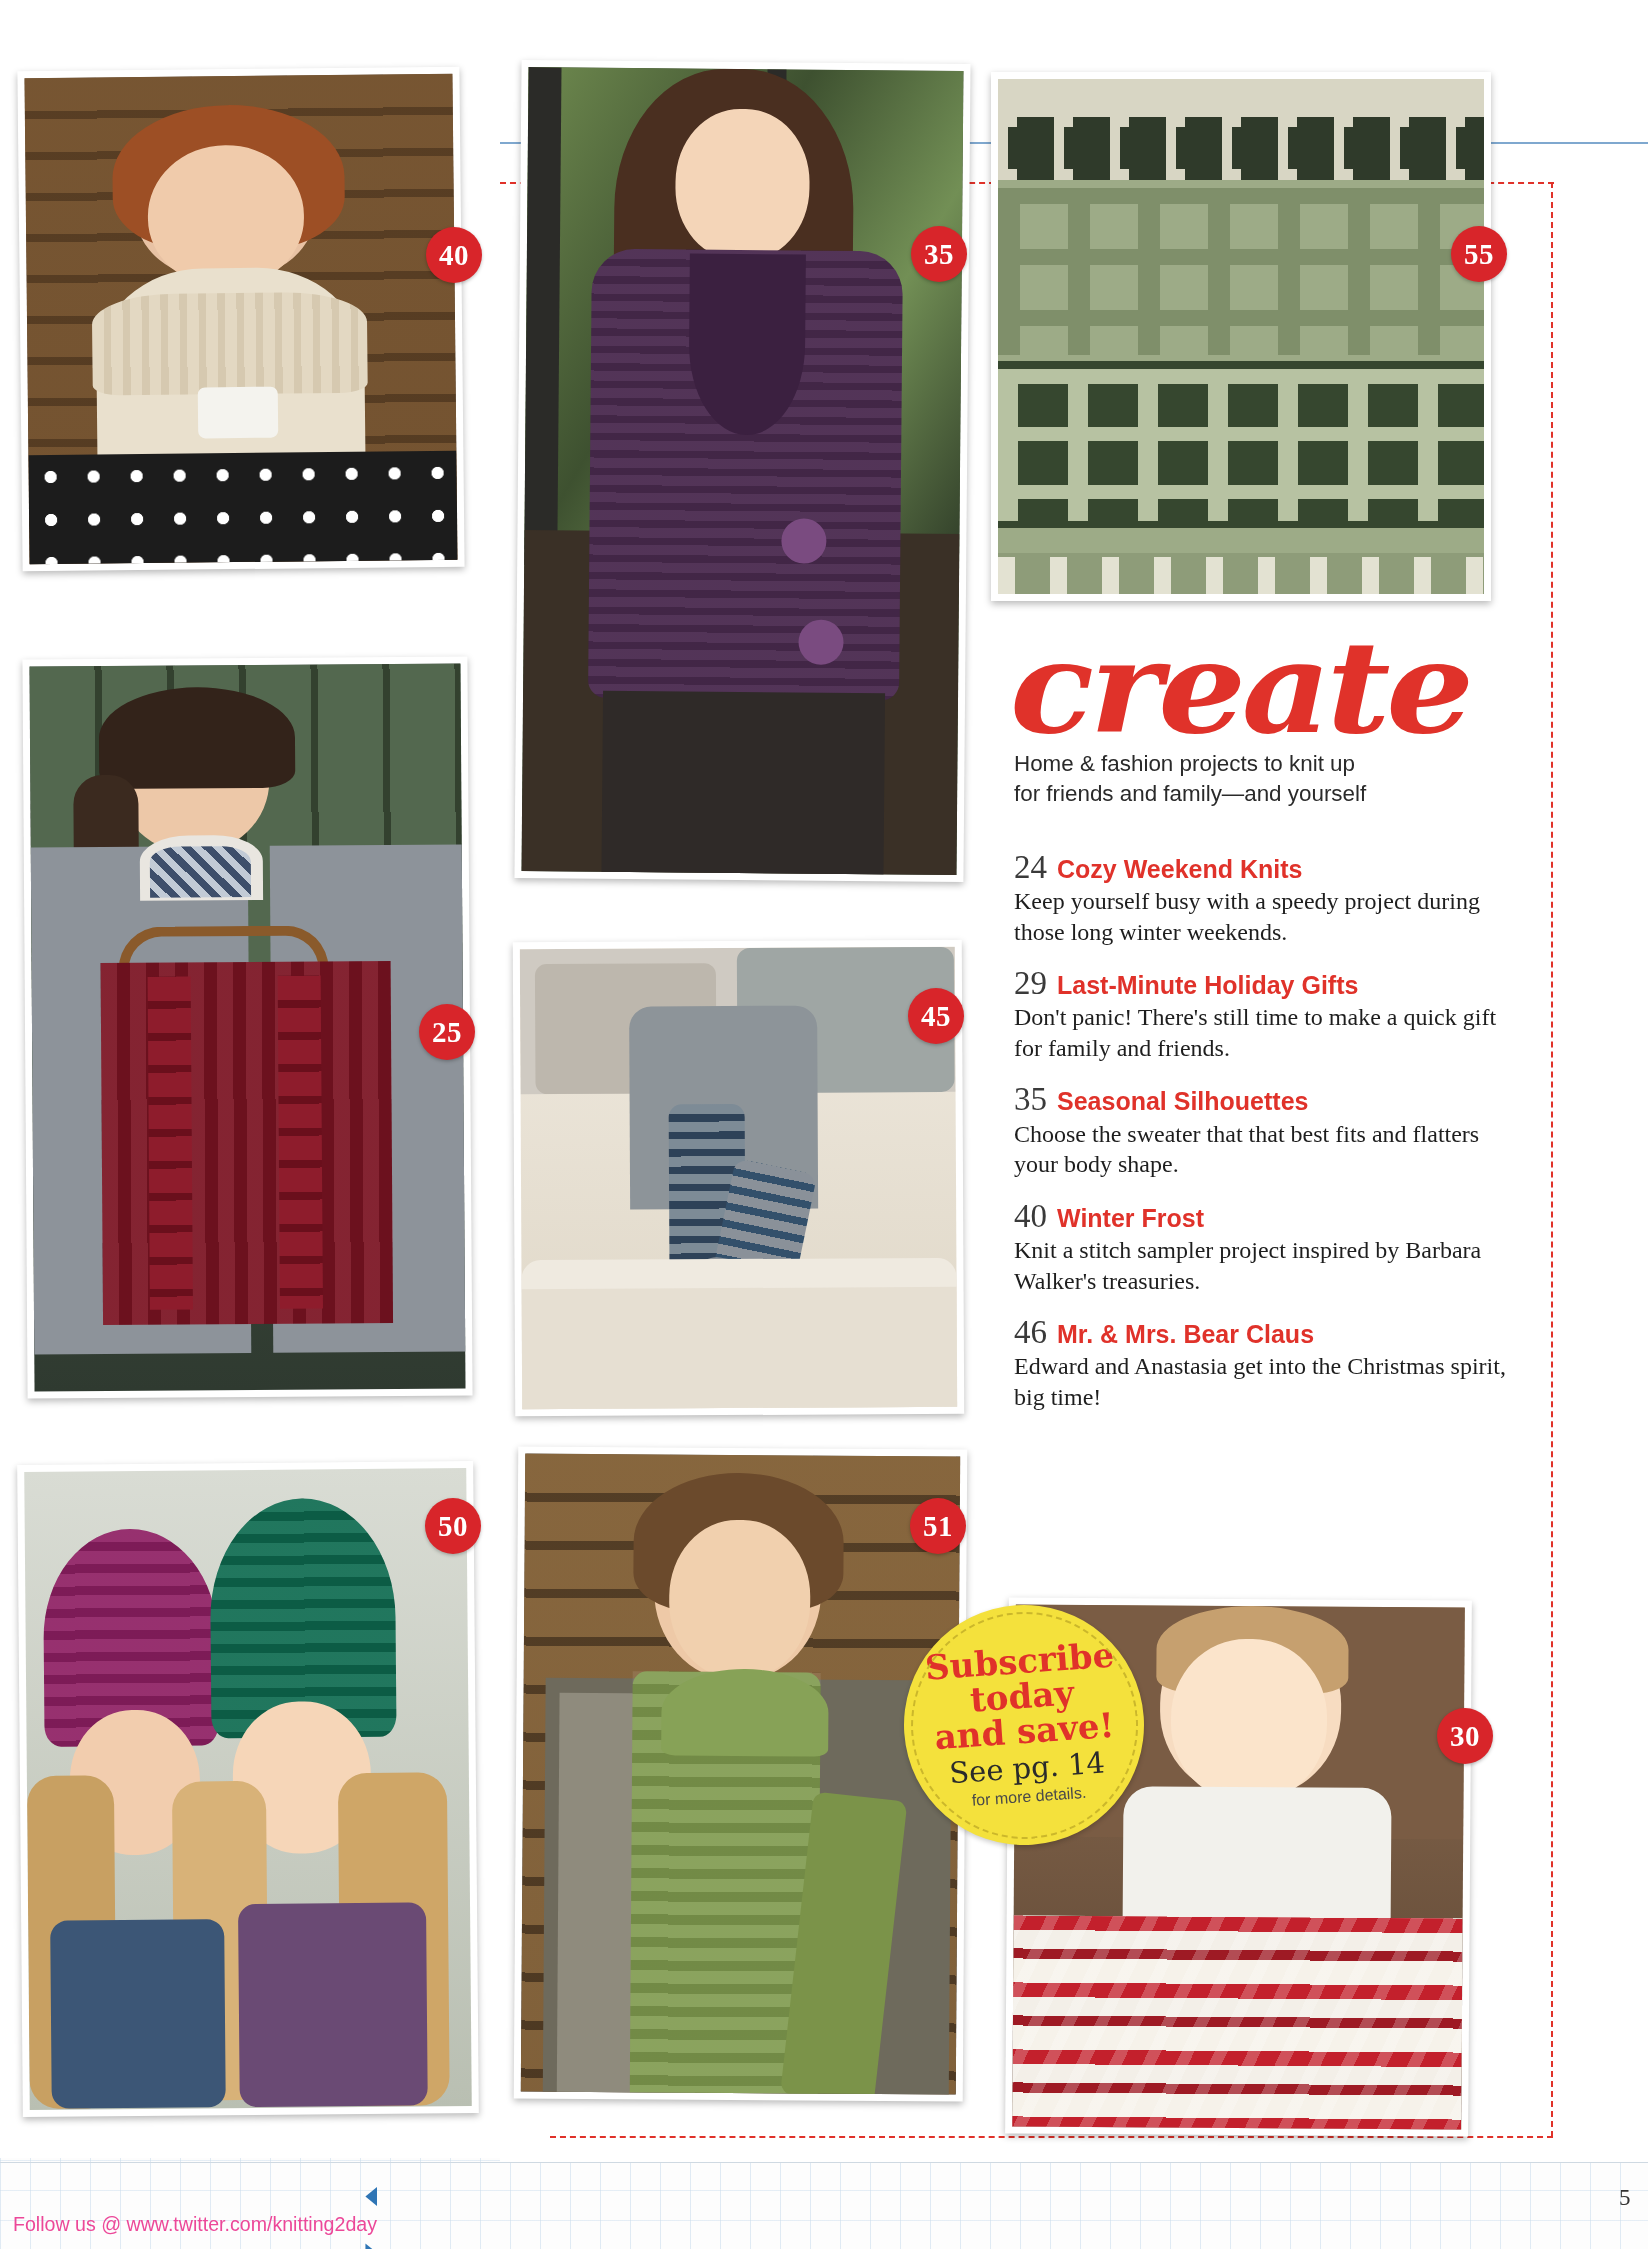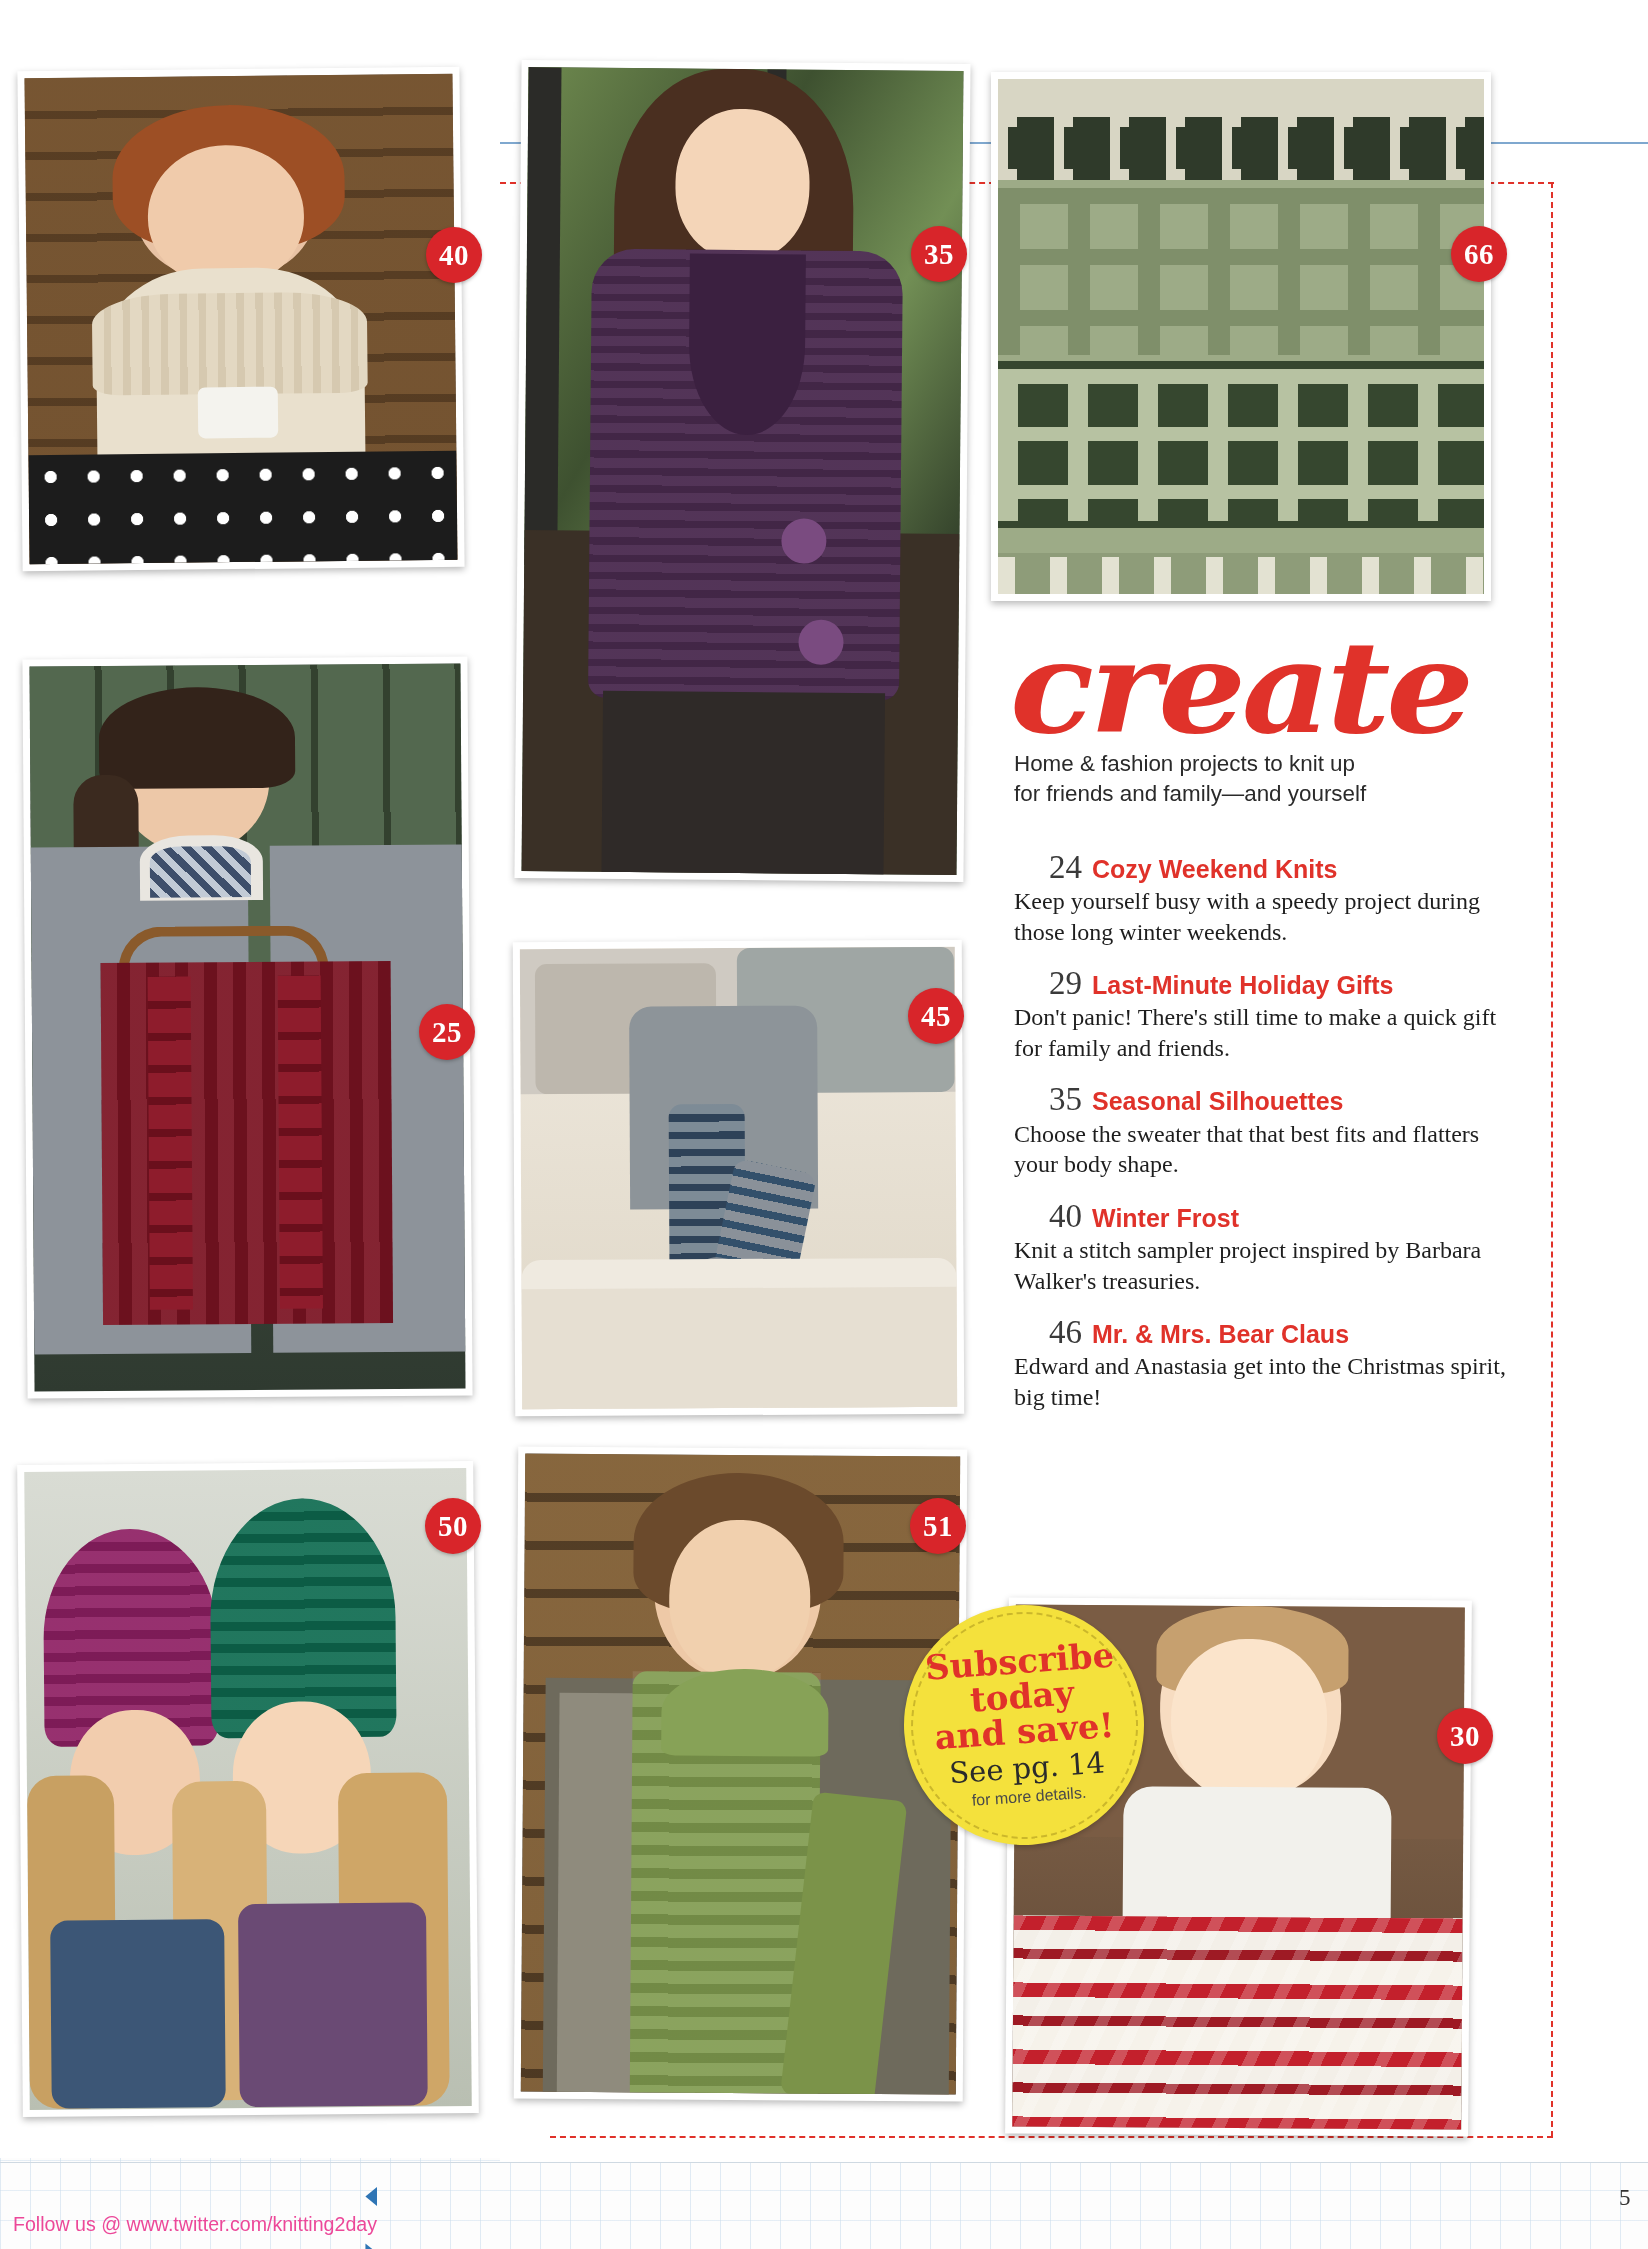--- a/index.html
+++ b/index.html
@@ -87,21 +87,20 @@
   .toc-item { margin-bottom:19.6px; }
   .toc-head {
     display:flex; align-items:baseline; gap:10px;
     margin-bottom:2.2px;
   }
   .toc-num {
     font-family:"Liberation Serif", serif;
     font-size:33px;
     color:#3a3a3a;
     line-height:1;
-    margin-left:35px;
   }
   .toc-title {
     font-family:"Liberation Sans", sans-serif;
     font-weight:700;
     font-size:25px;
     color:#e0322a;
     line-height:1;
   }
   .toc-desc {
     font-family:"Liberation Serif", serif;
@@ -321,21 +320,21 @@
     <div class="lay" style="left:0;top:282px;width:100%;height:167px;background:#36472f;"></div>
     <div class="lay" style="left:0;top:290px;width:100%;height:152px;background:
       repeating-linear-gradient(to right, #b7c2a2 0 20px, transparent 20px 70px),
       repeating-linear-gradient(to bottom, #b7c2a2 0 14.5px, transparent 14.5px 58px);"></div>
     <div class="lay" style="left:0;top:449px;width:100%;height:29px;background:#9dab87;"></div>
     <div class="lay" style="left:0;top:474px;width:100%;height:54px;background:#8e9c79;"></div>
     <div class="lay" style="left:0;top:478px;width:100%;height:45px;background:
       repeating-linear-gradient(to right, #e3e2d2 0 17.4px, transparent 17.4px 52px);"></div>
   </div>
 </div>
-<div class="bubble" style="left:1451px; top:226px;">66</div>
+<div class="bubble" style="left:1451px; top:226px;">55</div>
 
 <div class="photo" style="left:1007px; top:1599px; width:463px; height:536px; transform:rotate(0.4deg);">
   <div class="inner" style="background:linear-gradient(#8a6b4f,#5b4433);">
     <div class="lay" style="left:0;top:0;width:100%;height:232px;background:#7a5c44;"></div>
     <div class="lay" style="left:145px;top:11px;width:181px;height:181px;border-radius:48%;background:#f7dcc1;"></div>
     <div class="lay" style="left:141px;top:0px;width:192px;height:87px;border-radius:55% 55% 20% 20%;background:#c6a06f;"></div>
     <div class="lay" style="left:156px;top:33px;width:156px;height:163px;border-radius:48%;background:#fbe4cb;"></div>
     <div class="lay" style="left:109px;top:181px;width:268px;height:167px;background:#f2f1ec;border-radius:29px 29px 0 0;"></div>
     <div class="lay" style="left:0;top:311px;width:100%;height:224px;background:#efeae2;"></div>
     <div class="lay" style="left:0;top:311px;width:100%;height:224px;background:

